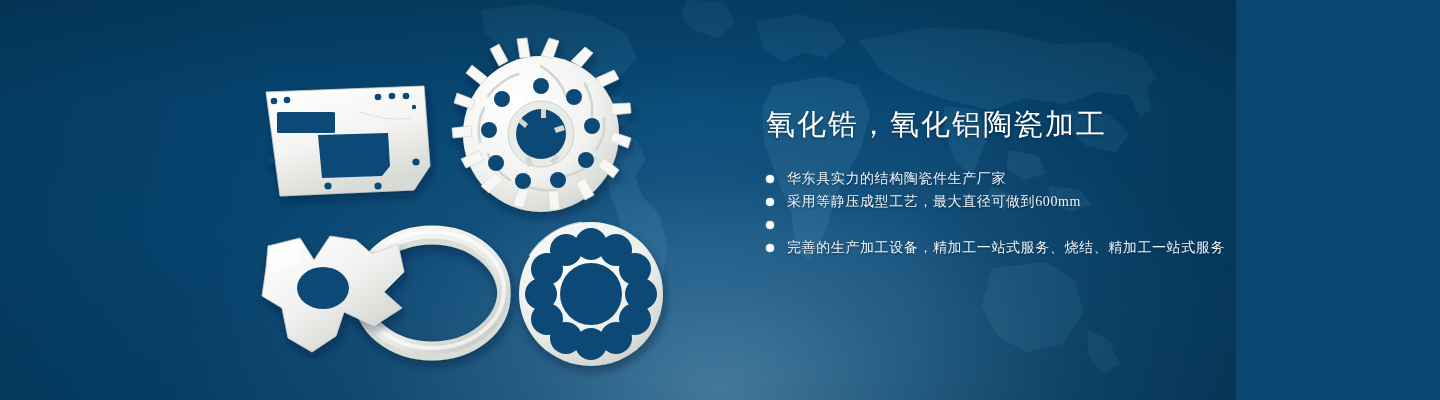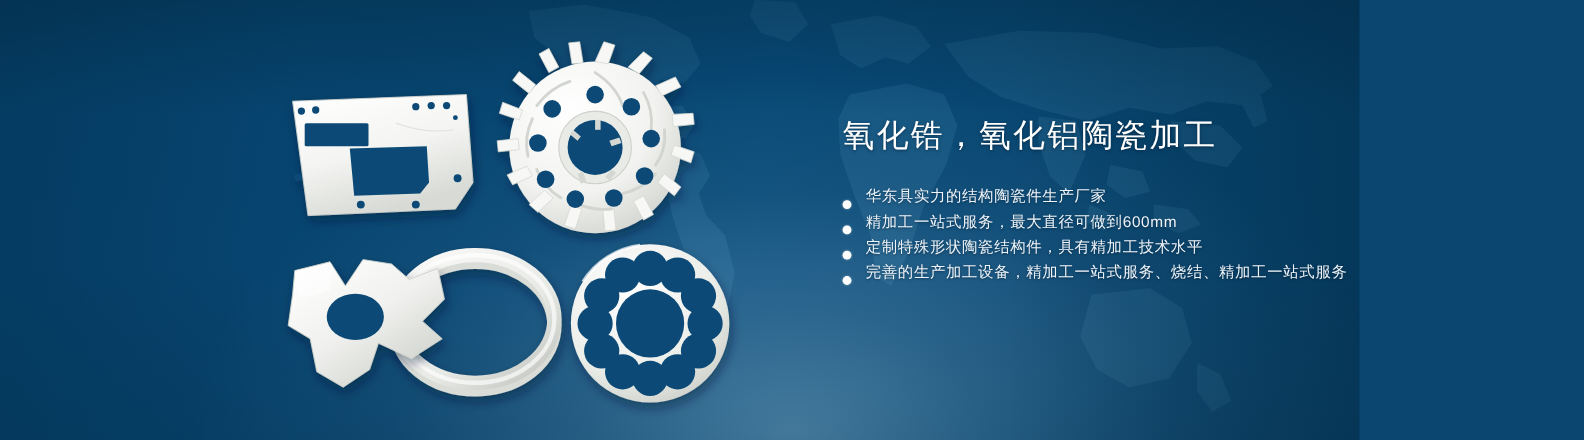--- a/index.html
+++ b/index.html
@@ -61,23 +61,24 @@
     white-space: nowrap;
   }
   .bullets {
     list-style: none;
     margin: 0;
     padding: 0;
     margin-top: 25px;
   }
   .bullet-row {
     display: flex;
-    align-items: flex-end;
+    align-items: center;
     height: 23px;
     margin-bottom: 0px;
+    font-family: Liberation Serif, serif;
   }
   .dot {
     width: 8px;
     height: 8px;
     border-radius: 50%;
     background: #ffffff;
     flex: 0 0 auto;
     margin-right: 13px;
     box-shadow: 0 0 2px rgba(255,255,255,0.5);
   }
@@ -286,25 +287,24 @@
   <div class="text-col">
     <div class="headline">氧化锆，氧化铝陶瓷加工</div>
 
     <ul class="bullets">
       <li class="bullet-row">
         <span class="dot"></span>
         <span class="bullet-text">华东具实力的结构陶瓷件生产厂家</span>
       </li>
       <li class="bullet-row">
         <span class="dot"></span>
-        <span class="bullet-text">精加工一站式服务，最大直径可做到600mm</span>
+        <span class="bullet-text">采用等静压成型工艺，最大直径可做到600mm</span>
       </li>
       <li class="bullet-row">
         <span class="dot"></span>
-        <span class="bullet-text">定制特殊形状陶瓷结构件，具有精加工技术水平</span>
       </li>
       <li class="bullet-row">
         <span class="dot"></span>
         <span class="bullet-text">完善的生产加工设备，精加工一站式服务、烧结、精加工一站式服务</span>
       </li>
     </ul>
   </div>
 
 </div>
 

